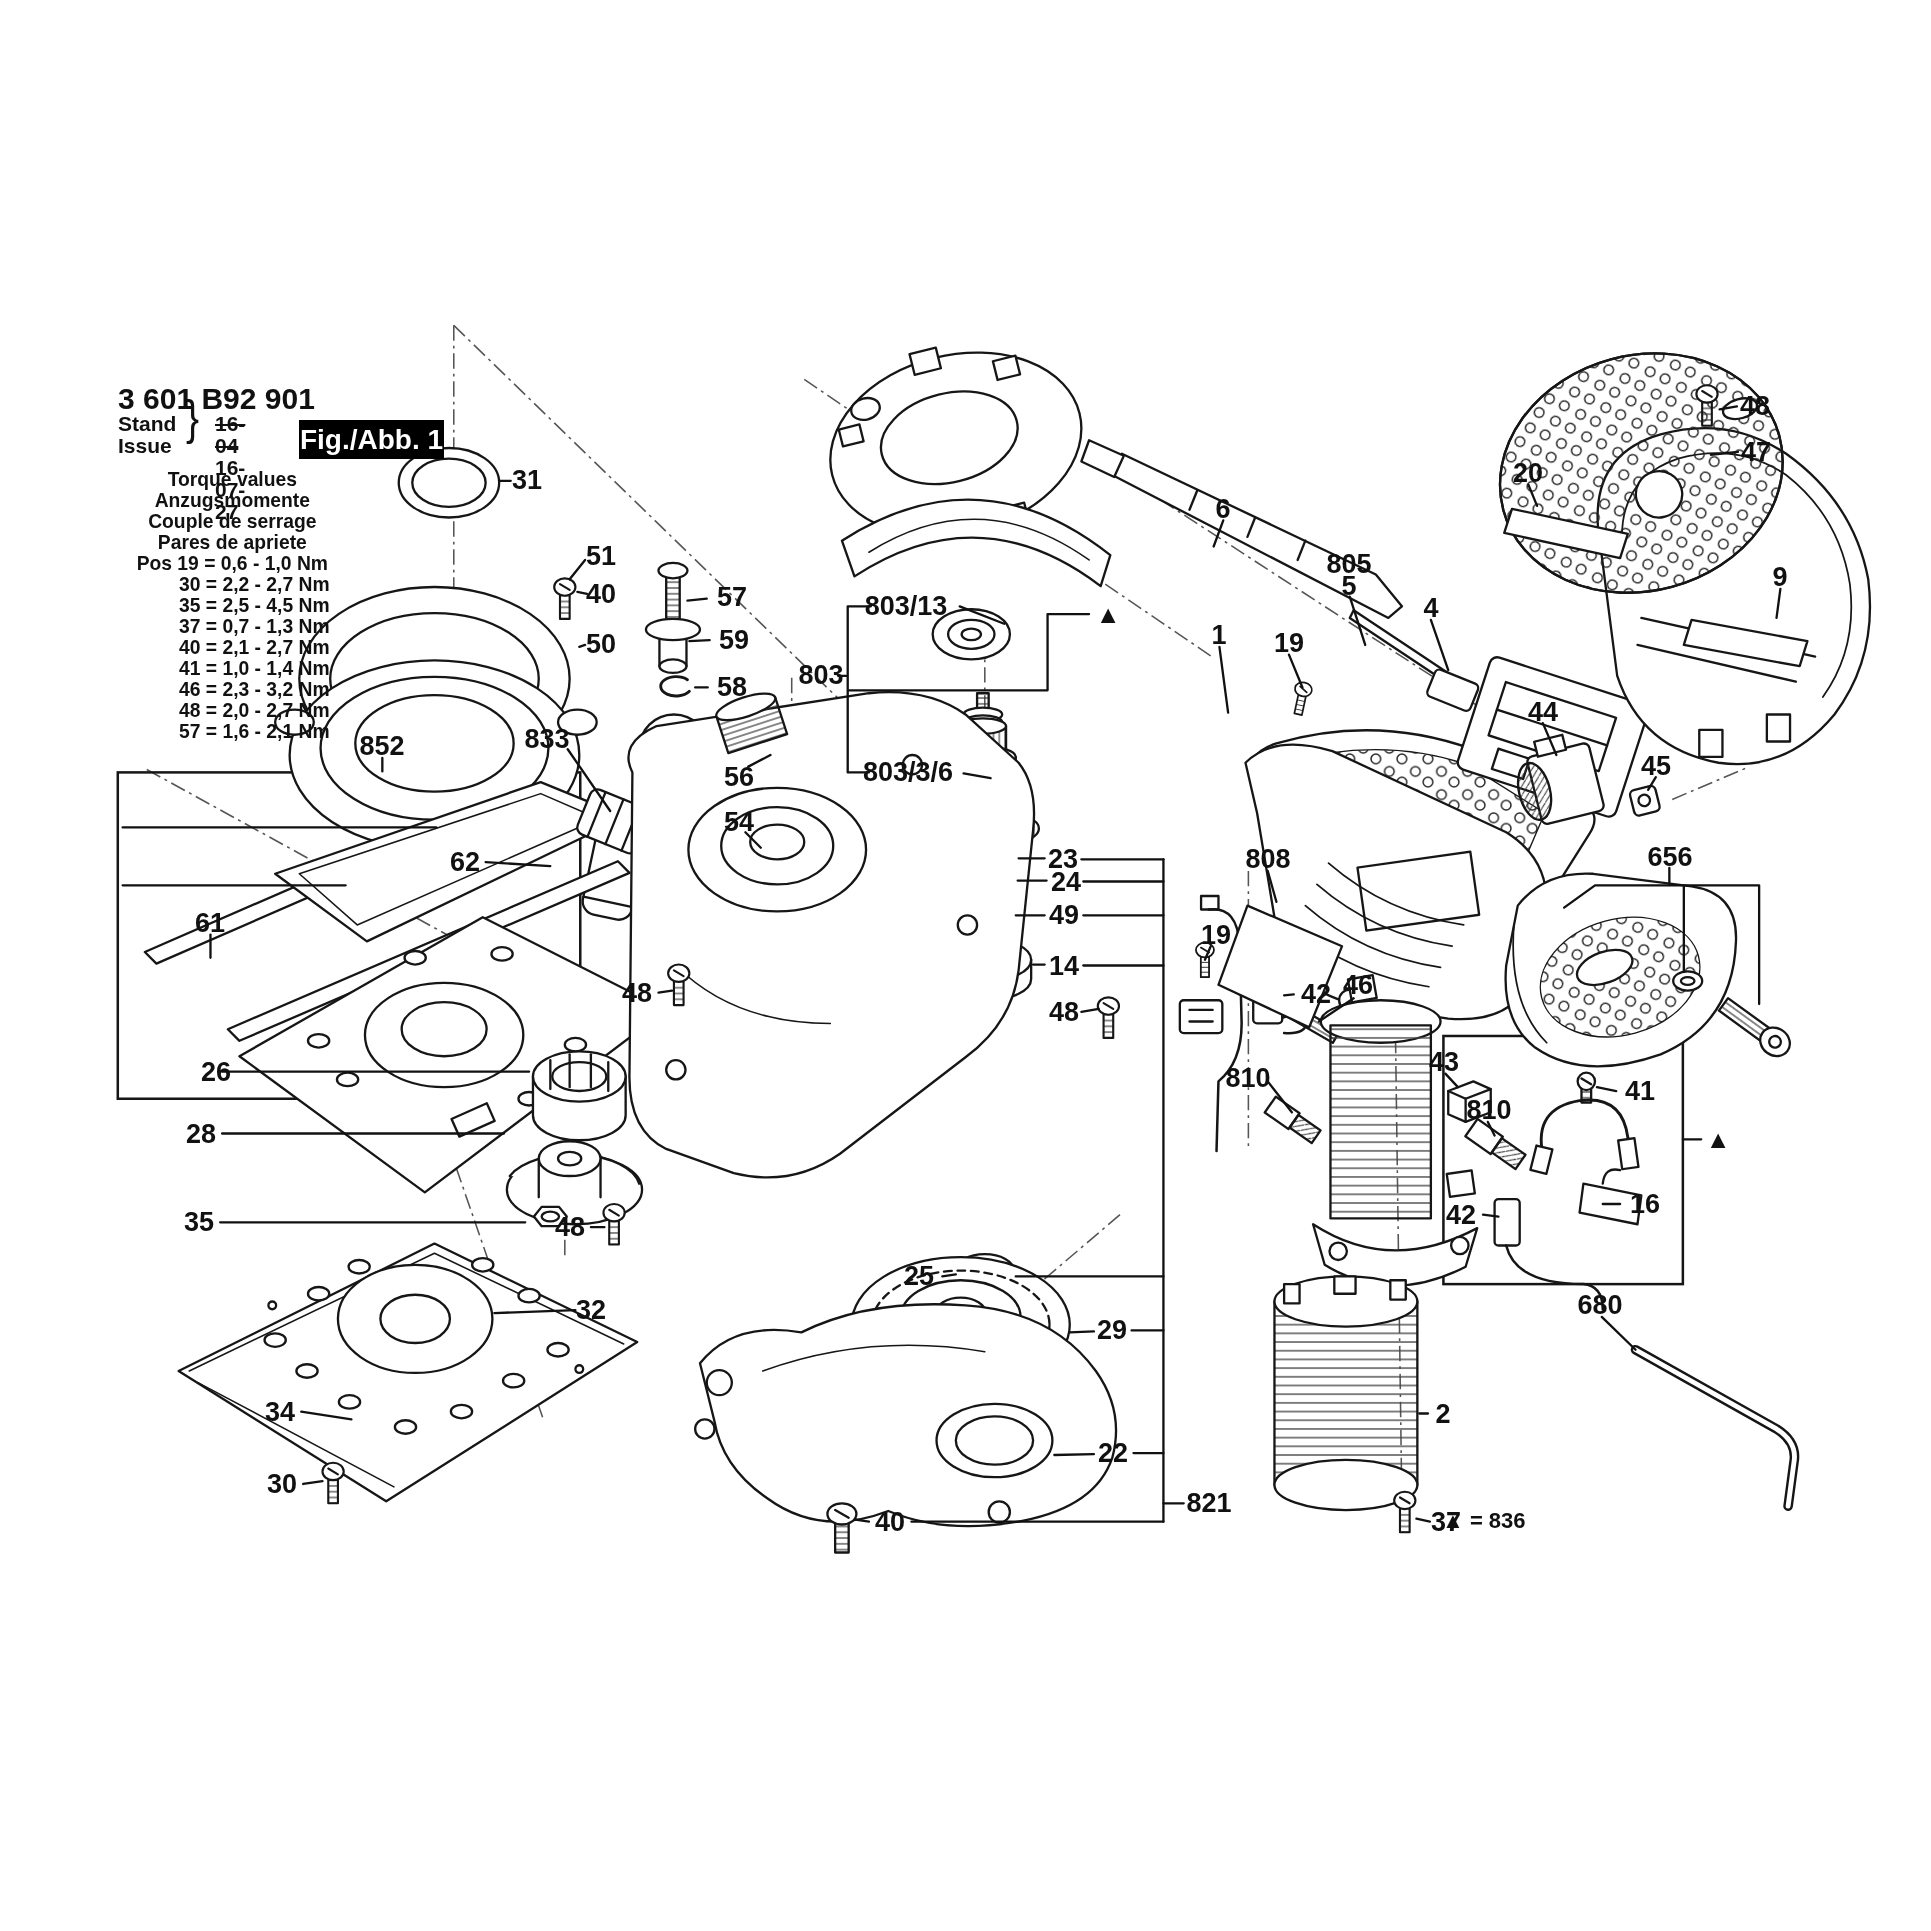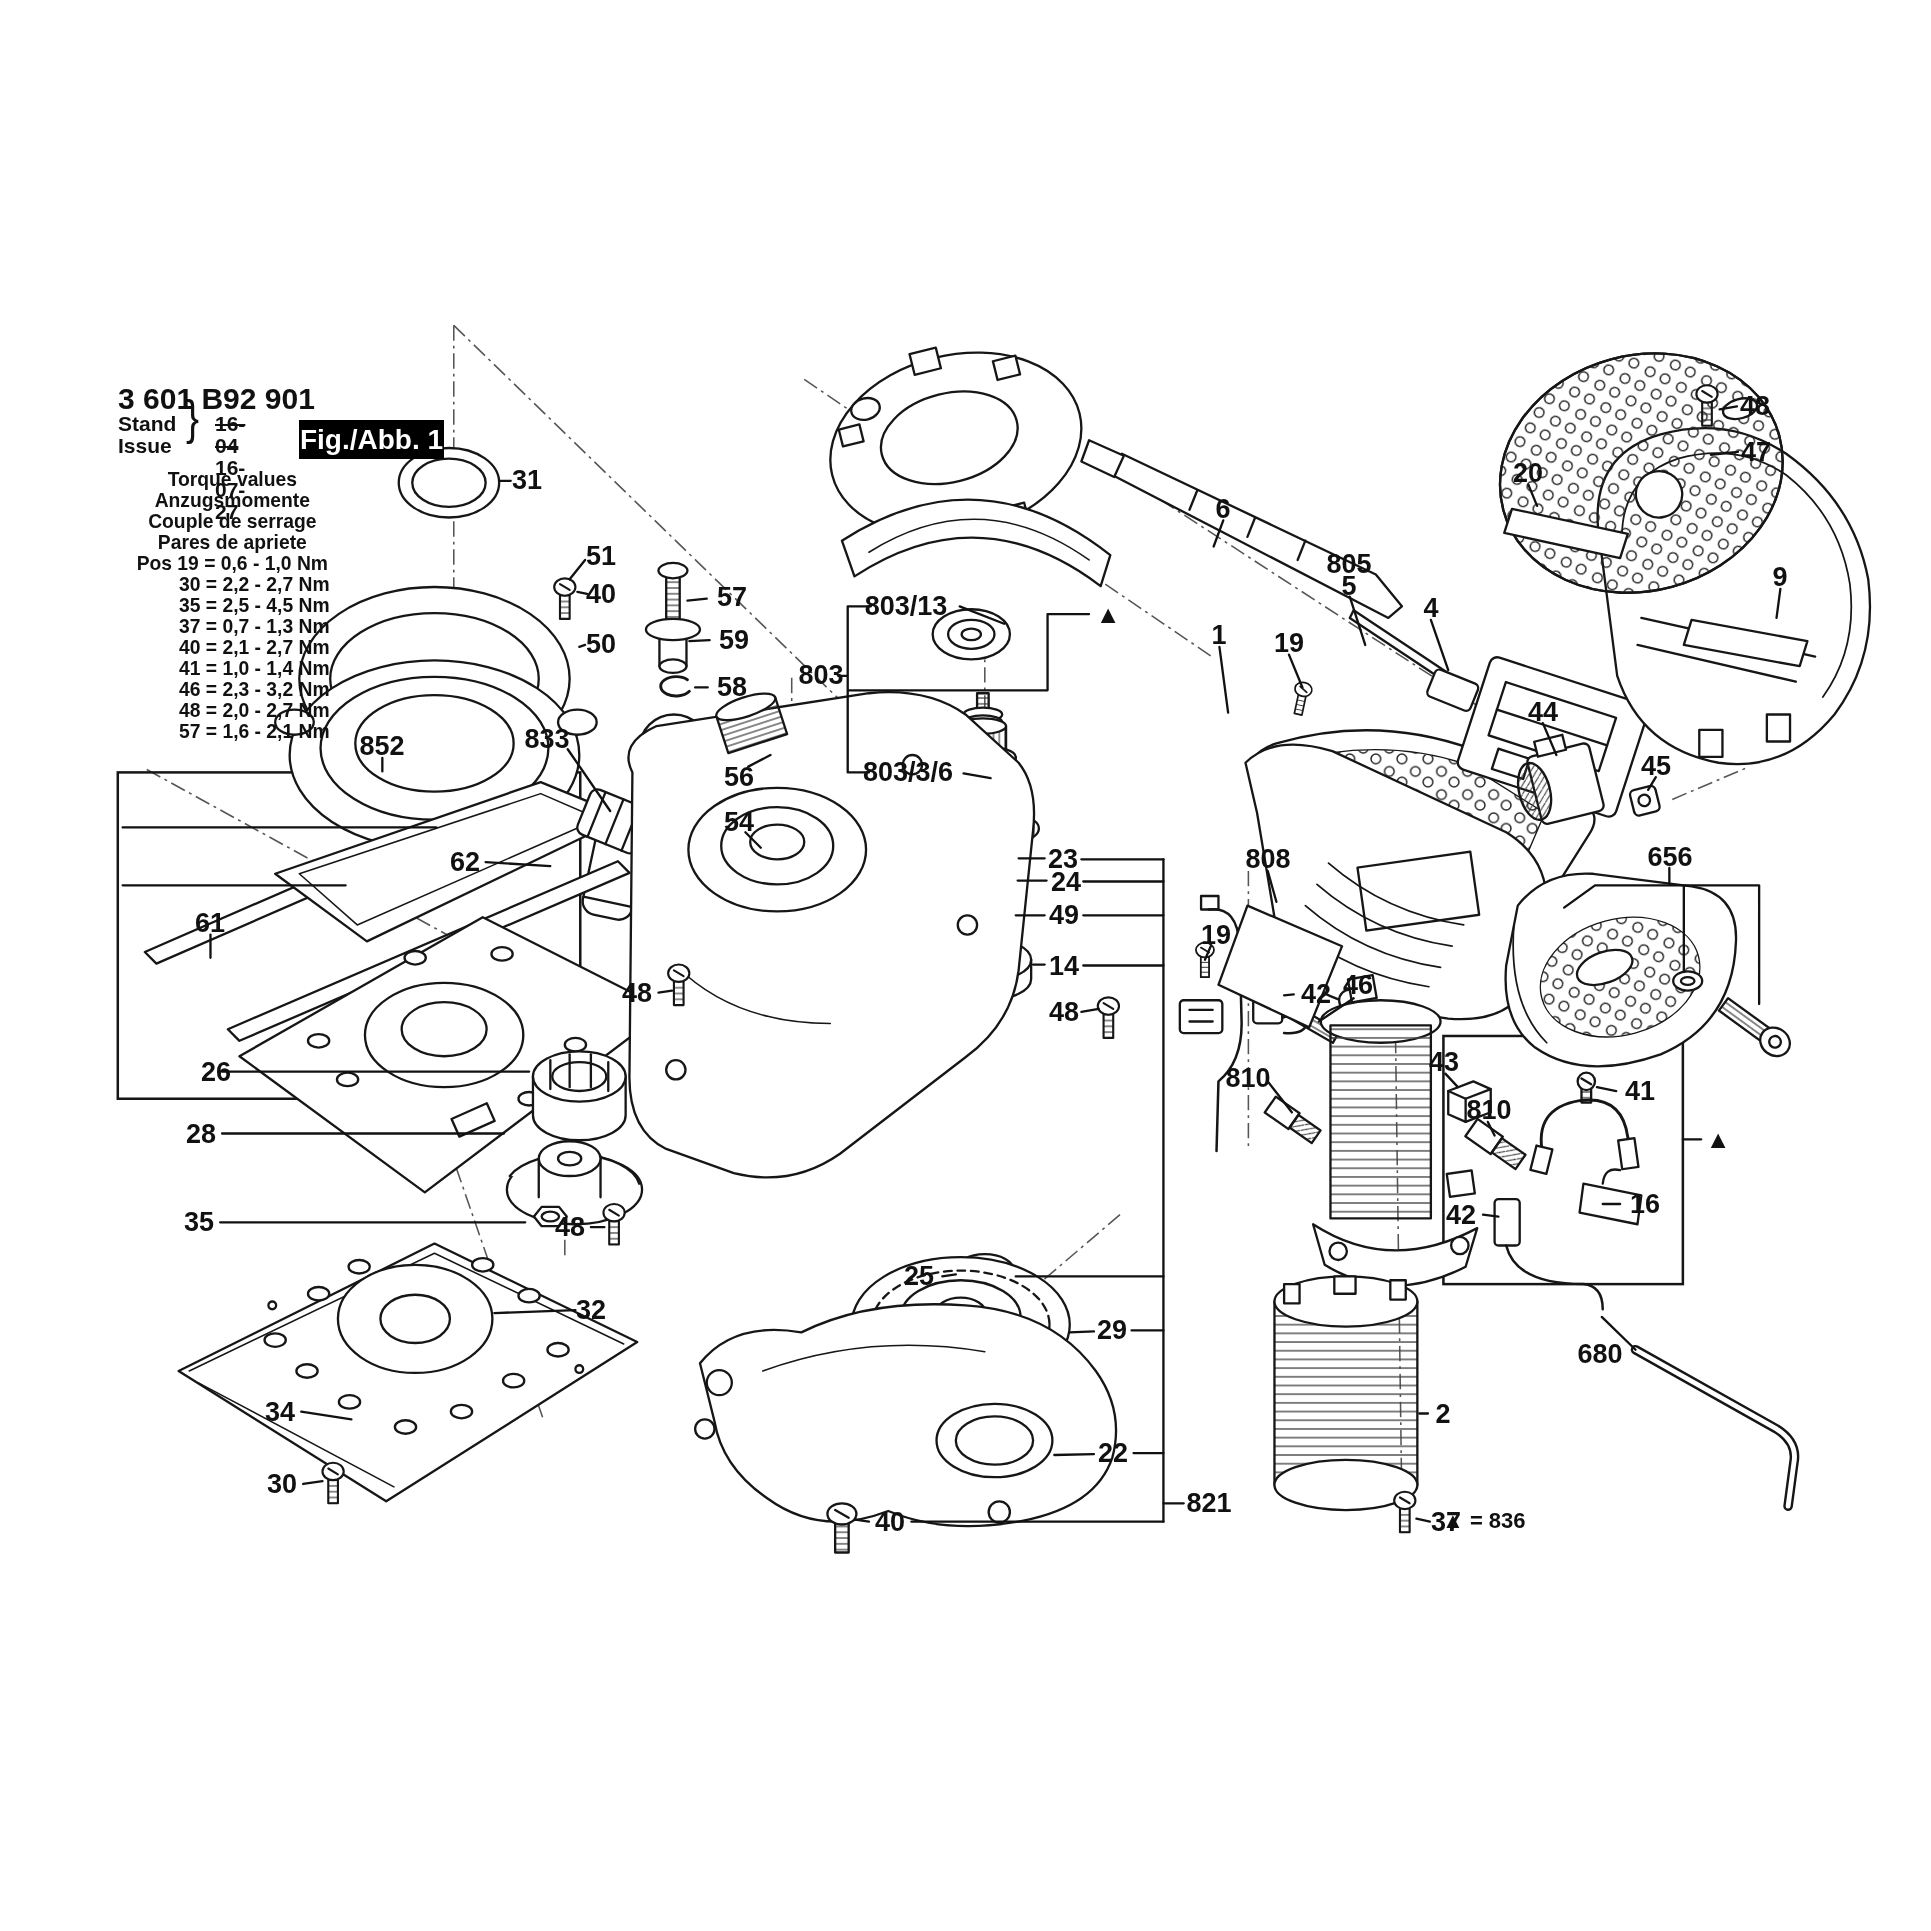--- a/index.html
+++ b/index.html
@@ -608,20 +608,20 @@
 <div class="lbl" style="left:1216px;top:935px">19</div>
 <div class="lbl" style="left:1316px;top:994px">42</div>
 <div class="lbl" style="left:1248px;top:1078px">810</div>
 <div class="lbl" style="left:1358px;top:985px">46</div>
 <div class="lbl" style="left:1444px;top:1062px">43</div>
 <div class="lbl" style="left:1489px;top:1110px">810</div>
 <div class="lbl" style="left:1640px;top:1091px">41</div>
 <div class="lbl" style="left:1461px;top:1215px">42</div>
 <div class="lbl" style="left:1645px;top:1204px">16</div>
 <div class="lbl tri" style="left:1718px;top:1139px">▲</div>
-<div class="lbl" style="left:1600px;top:1354px">680</div>
+<div class="lbl" style="left:1600px;top:1305px">680</div>
 <div class="lbl" style="left:1443px;top:1414px">2</div>
 <div class="lbl" style="left:1446px;top:1522px">37</div>
 <div class="note836">▲ = 836</div>
 
 
 </div>
 
 
 </body></html>

